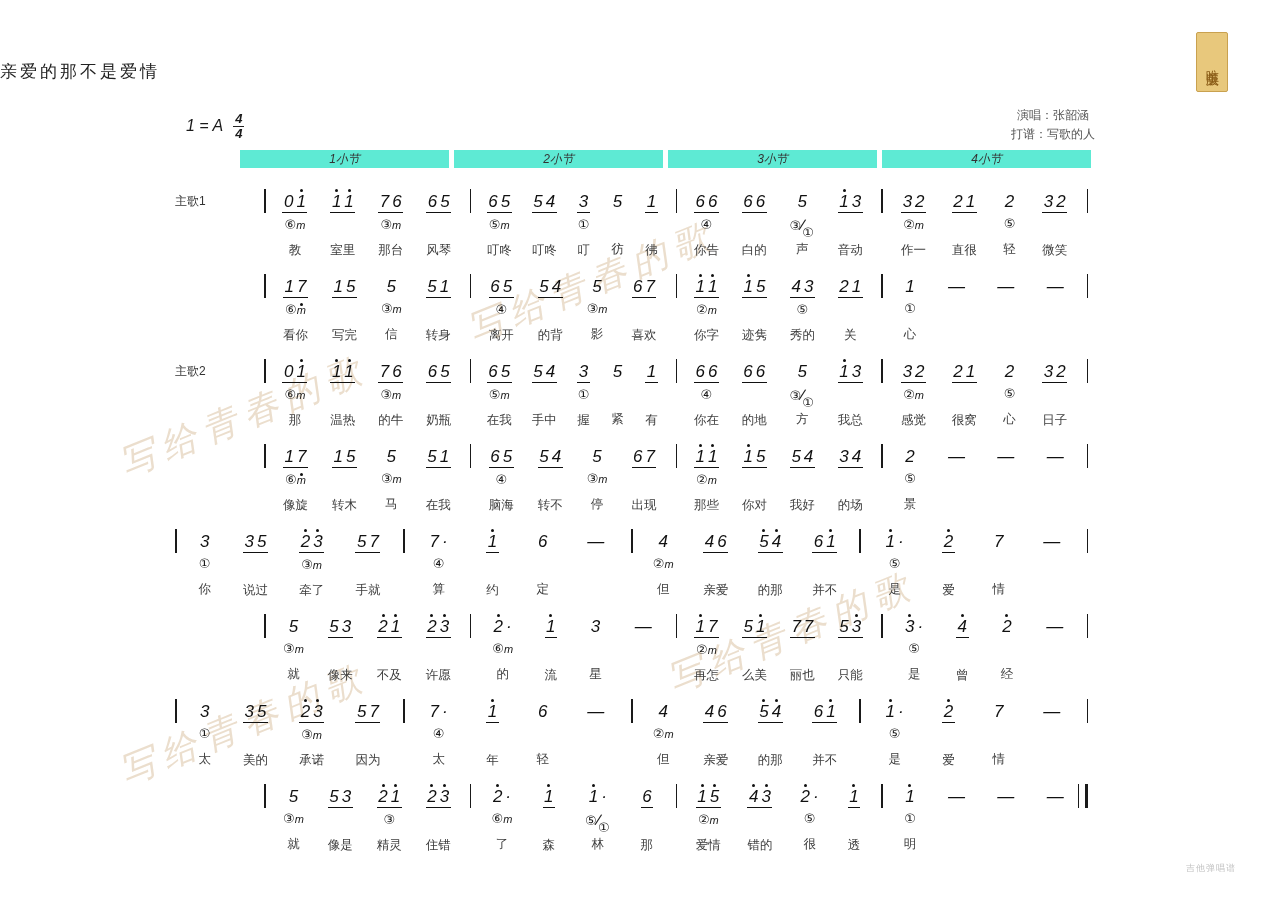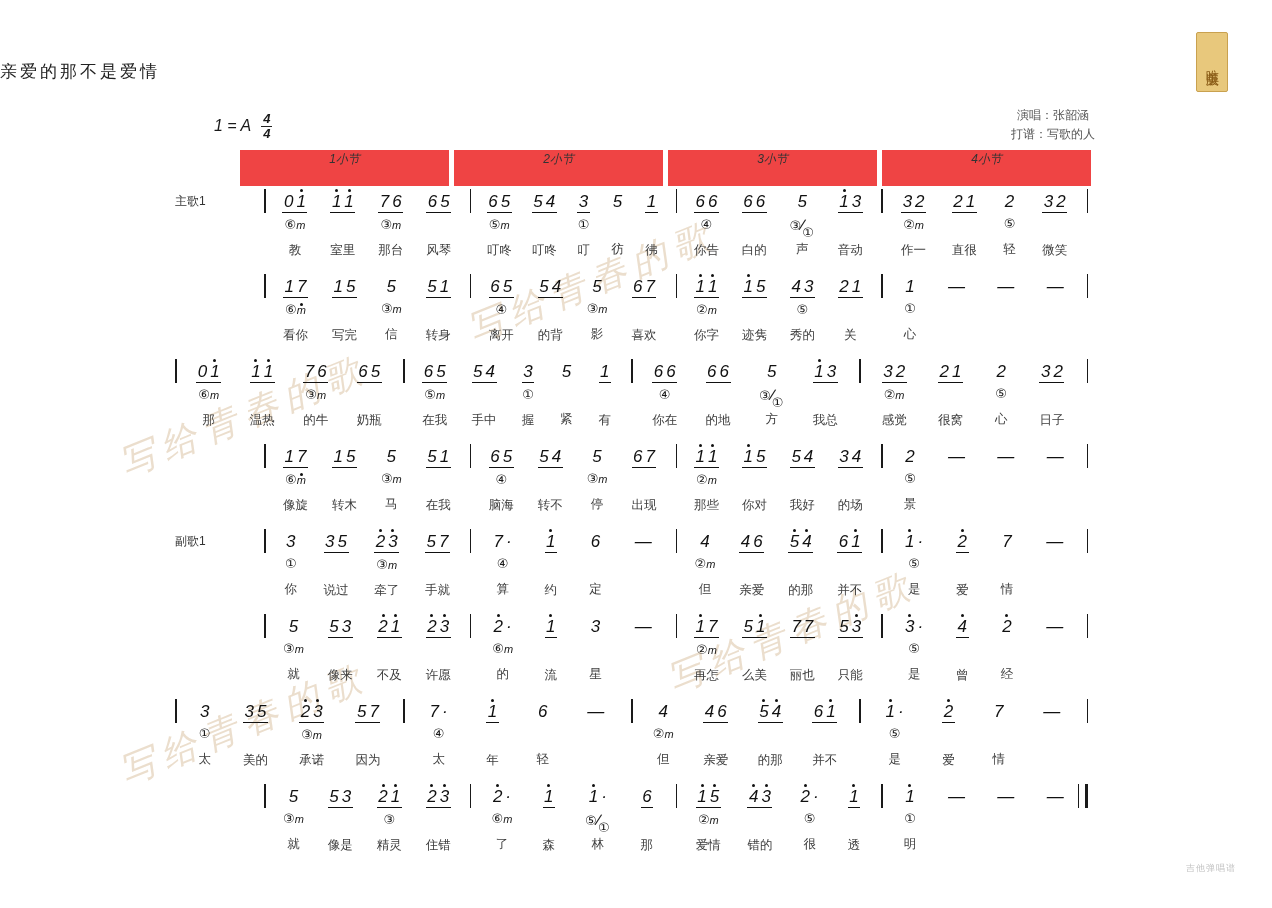--- a/index.html
+++ b/index.html
@@ -15,27 +15,27 @@
   .badge{
     position:absolute;right:44px;top:32px;width:30px;height:58px;
     background:#e8c87c;border:1px solid #c9a14f;border-radius:2px;
     writing-mode:vertical-rl;text-align:center;line-height:30px;
     font-size:13px;color:#8a5c17;letter-spacing:2px;
   }
   .title{
     position:absolute;top:60px;left:0;width:100%;text-align:left;
     font-size:17px;letter-spacing:3px;color:#222;
   }
-  .keysig{position:absolute;left:186px;top:112px;font-size:16px;font-style:italic;display:flex;align-items:center;gap:10px;margin-left:28px;}
+  .keysig{position:absolute;left:186px;top:112px;font-size:16px;font-style:italic;display:flex;align-items:center;gap:10px;}
   .frac{display:inline-flex;flex-direction:column;align-items:center;font-size:13px;line-height:1.05;font-weight:bold;}
   .frac .bot{border-top:1px solid #222;padding:0 2px;}
   .credits{position:absolute;right:177px;top:106px;font-size:12px;color:#555;line-height:1.55;text-align:center;}
   .sections{position:absolute;left:240px;top:150px;width:851px;display:flex;gap:5px;}
   .section-cell{
-    flex:1;background:#ef4444;height:36px;text-align:center;
+    flex:1;background:#5eead4;height:18px;text-align:center;
     font-size:12px;font-style:italic;color:#333;line-height:18px;
   }
   .score{position:absolute;left:175px;top:188px;width:912px;}
   .line{display:flex;height:85px;gap:24px;}
   .line-label{width:65px;font-size:12px;color:#333;padding-top:5px;}
   .measures{flex:1;display:flex;position:relative;}
   .measure{flex:1;display:flex;justify-content:space-around;position:relative;padding:0 7px;}
   .measure::before{content:"";position:absolute;left:0;top:1px;width:1.5px;height:24px;background:#1a1a1a;}
   .endbar{position:absolute;right:-1px;top:1px;height:24px;width:1.5px;background:#1a1a1a;}
   .endbar.double{width:6px;background:none;border-left:1.5px solid #1a1a1a;border-right:3px solid #1a1a1a;}
@@ -364,20 +364,21 @@
               <span class="ch">—</span>
             </div>
             <div class="chord"></div>
             <div class="lyric"></div>
           </div>
         </div>
         <div class="endbar"></div>
       </div>
     </div>
     <div class="line">
+      <div class="line-label">主歌2</div>
       <div class="measures">
         <div class="measure">
           <div class="cell">
             <div class="note u">
               <span class="ch">0</span>
               <span class="ch">1<i class="da"></i></span>
             </div>
             <div class="chord"><span class="cmain">⑥</span><span class="cm">m</span></div>
             <div class="lyric">那</div>
           </div>
@@ -644,21 +645,20 @@
               <span class="ch">—</span>
             </div>
             <div class="chord"></div>
             <div class="lyric"></div>
           </div>
         </div>
         <div class="endbar"></div>
       </div>
     </div>
     <div class="line">
-      <div class="line-label">副歌1</div>
       <div class="measures">
         <div class="measure">
           <div class="cell">
             <div class="note">
               <span class="ch">3</span>
             </div>
             <div class="chord"><span class="cmain">①</span></div>
             <div class="lyric">你</div>
           </div>
           <div class="cell">

